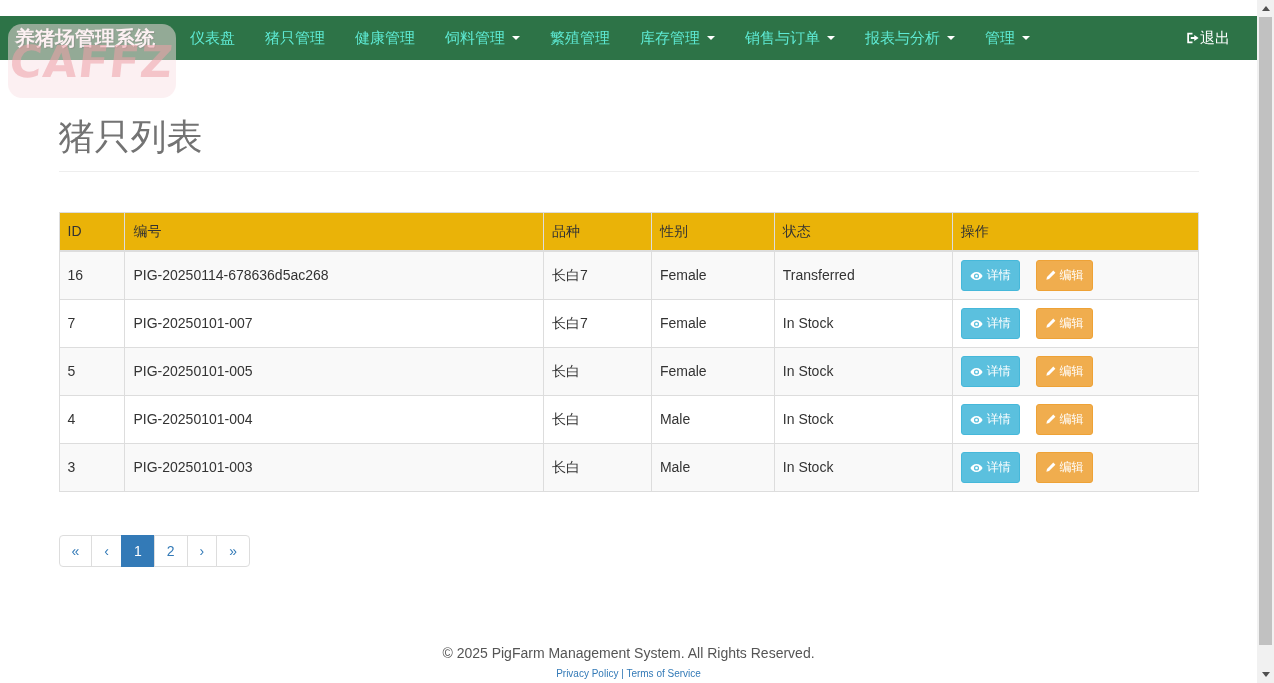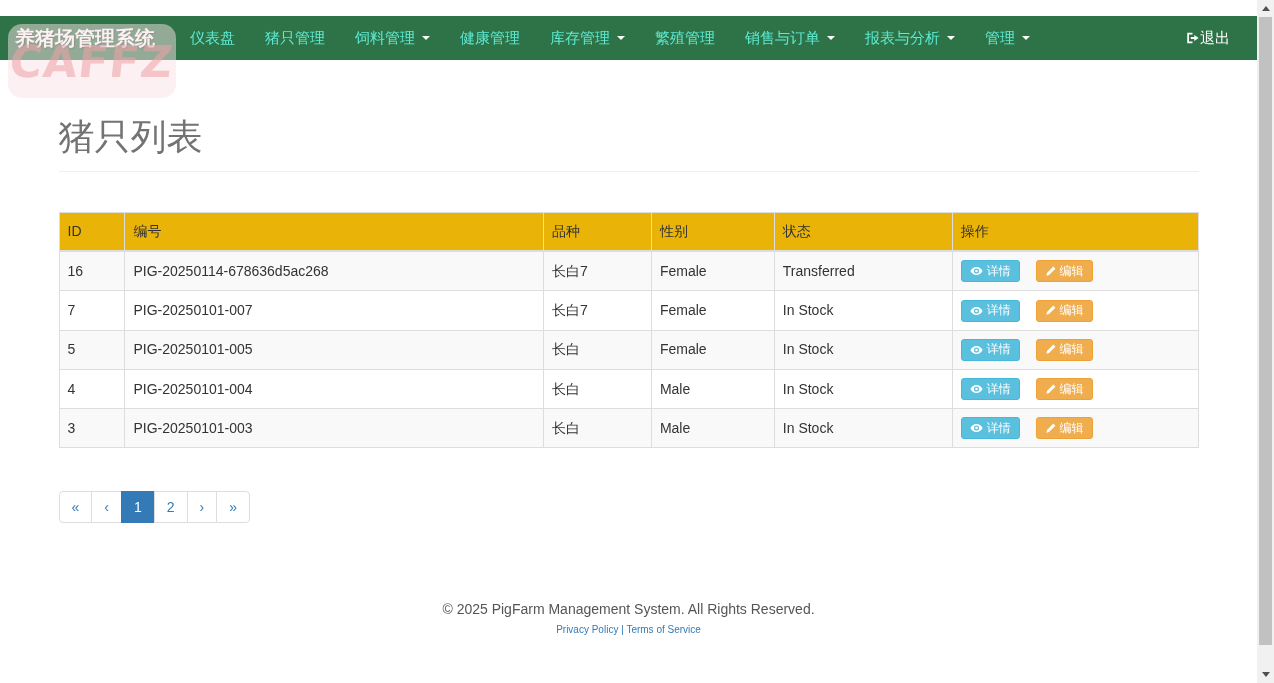--- a/index.html
+++ b/index.html
@@ -73,21 +73,21 @@
 
   
   table.pig-table { width: 100%; margin-top: 40px; border-collapse: collapse; font-size: 14px; }
   .pig-table th, .pig-table td {
     border: 1px solid #ddd; padding: 8px; text-align: left; vertical-align: middle;
     line-height: 21px;
   }
   .pig-table th { border-bottom-width: 2px; font-weight: 400; color: #333; background: #eab308; }
   .pig-table tbody tr:nth-child(odd) { background: #f9f9f9; }
   .btn-xs {
-    display: inline-flex; align-items: center; gap: 4px; height: 22px;
+    display: inline-flex; align-items: center; gap: 4px; height: 31px;
     padding: 2px 8px; font-size: 12px; color: #fff; border-radius: 3px; cursor: pointer;
     font-family: "Liberation Sans", sans-serif; vertical-align: middle;
   }
   .btn-info { background: #5bc0de; border: 1px solid #46b8da; }
   .btn-warn { background: #f0ad4e; border: 1px solid #eea236; margin-left: 12px; }
 
   
   .pagination { display: inline-flex; margin-top: 43px; }
   .page-item {
     padding: 6px 12px; border: 1px solid #ddd; margin-left: -1px; background: #fff;
@@ -122,32 +122,32 @@
   <div class="navbar">
     <div class="brand">养猪场管理系统</div>
     <div class="nav-items">
       <div class="nav-item">
         <span>仪表盘</span>
       </div>
       <div class="nav-item">
         <span>猪只管理</span>
       </div>
       <div class="nav-item">
+        <span>健康管理</span>
+      </div>
+      <div class="nav-item">
         <span>饲料管理</span>
         <span class="caret"></span>
       </div>
       <div class="nav-item">
-        <span>健康管理</span>
+        <span>繁殖管理</span>
       </div>
       <div class="nav-item">
         <span>库存管理</span>
         <span class="caret"></span>
-      </div>
-      <div class="nav-item">
-        <span>繁殖管理</span>
       </div>
       <div class="nav-item">
         <span>销售与订单</span>
         <span class="caret"></span>
       </div>
       <div class="nav-item">
         <span>报表与分析</span>
         <span class="caret"></span>
       </div>
       <div class="nav-item">

